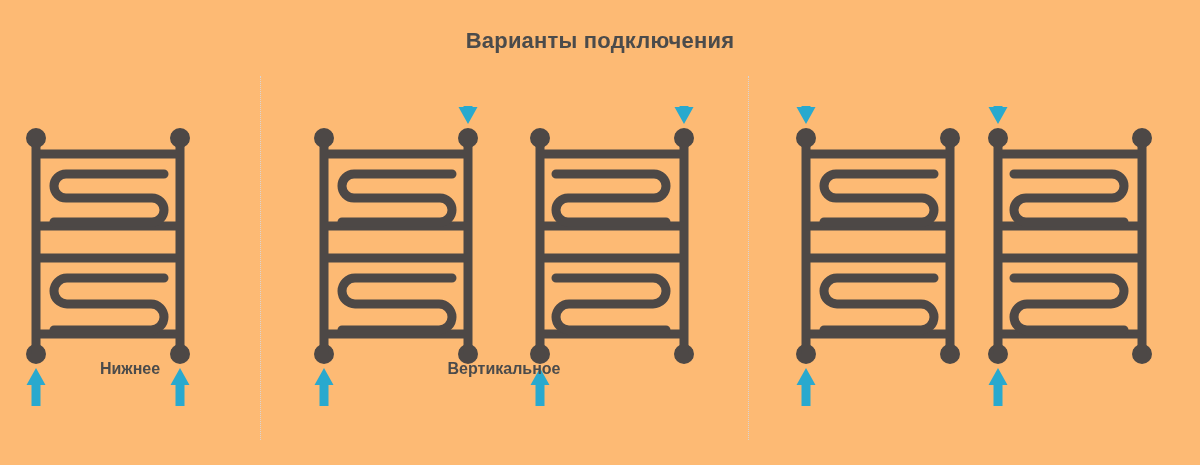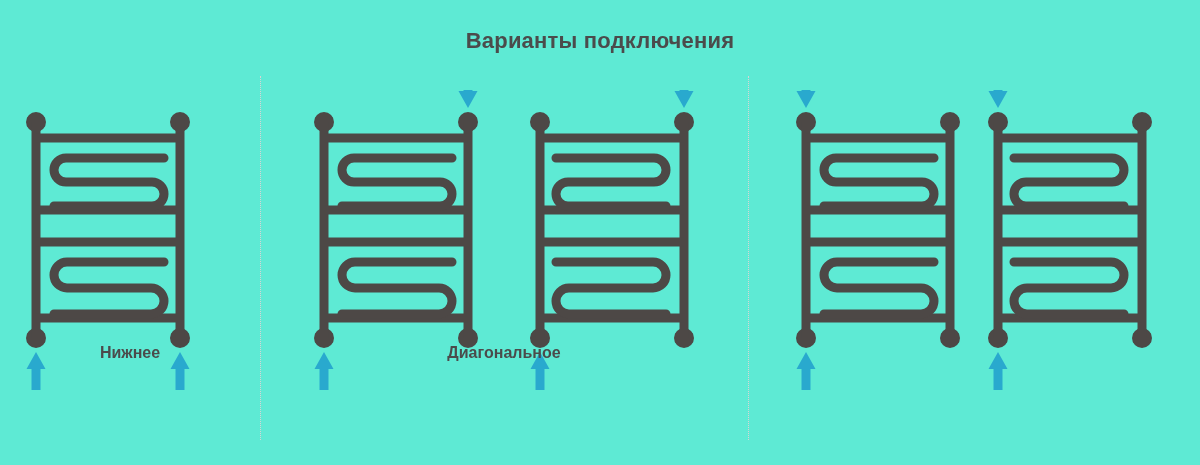--- a/index.html
+++ b/index.html
@@ -13,42 +13,42 @@
     font-family: "Liberation Sans", sans-serif;
     position: relative;
     overflow: hidden;
     color: #4a4a4a;
   }
 
   #page {
     position: relative;
     width: 1200px;
     height: 465px;
-    background: #5eead4;
+    background: #fdba74;
   }
 
   
   #chart-title {
     position: absolute;
     left: 0;
     top: 28px;
     width: 1200px;
     text-align: center;
     font-size: 22px;
     font-weight: 700;
     letter-spacing: .2px;
     color: #4b4b4b;
     font-family: "Liberation Sans", sans-serif;
     white-space: nowrap;
   }
 
   
   .panel {
     position: absolute;
-    top: 72px;
+    top: 88px;
     height: 360px;
   }
   #panel-0 { left: 0px;   width: 260px; }
   #panel-1 { left: 260px; width: 488px; }
   #panel-2 { left: 748px; width: 452px; }
 
   .panel-label {
     position: absolute;
     left: 0;
     top: 272px;
@@ -202,21 +202,21 @@
           L36,224" fill="none" stroke="#4d4846" stroke-width="9" stroke-linecap="round" stroke-linejoin="round"></path>
           </g>
           <path d="M157.5,-24 L166.5,-24 L166.5,1
             L171.5,1 L162,18 L152.5,1
             L157.5,1 Z" fill="#29a9ce"></path>
           <path d="M13.5,304 L22.5,304 L22.5,279
             L27.5,279 L18,262 L8.5,279
             L13.5,279 Z" fill="#29a9ce"></path>
         </svg>
       </div>
-    <div class="panel-label">Диагональное</div>
+    <div class="panel-label">Вертикальное</div>
   </div>
 
   <div class="panel" id="panel-2">
     <div class="radiator" id="fig-2-0" style="left:40px;">
         <svg width="180" height="300" viewBox="0 0 180 300">
           <g>
             <circle cx="18" cy="32" r="10" fill="#4d4846"></circle>
             <rect x="9.5" y="27" width="17" height="10" fill="#4d4846"></rect>
             <circle cx="162" cy="32" r="10" fill="#4d4846"></circle>
             <rect x="153.5" y="27" width="17" height="10" fill="#4d4846"></rect>

